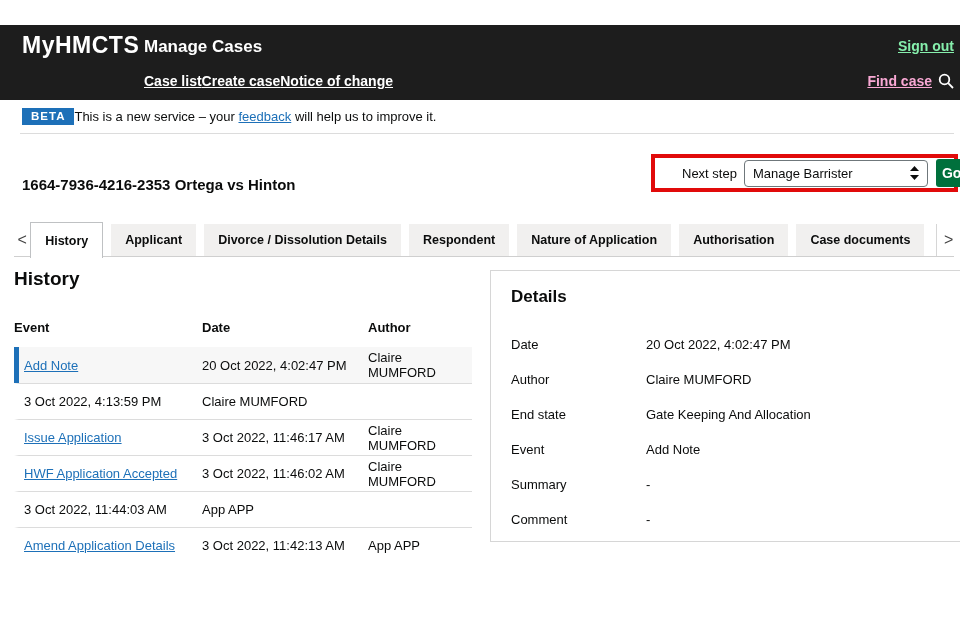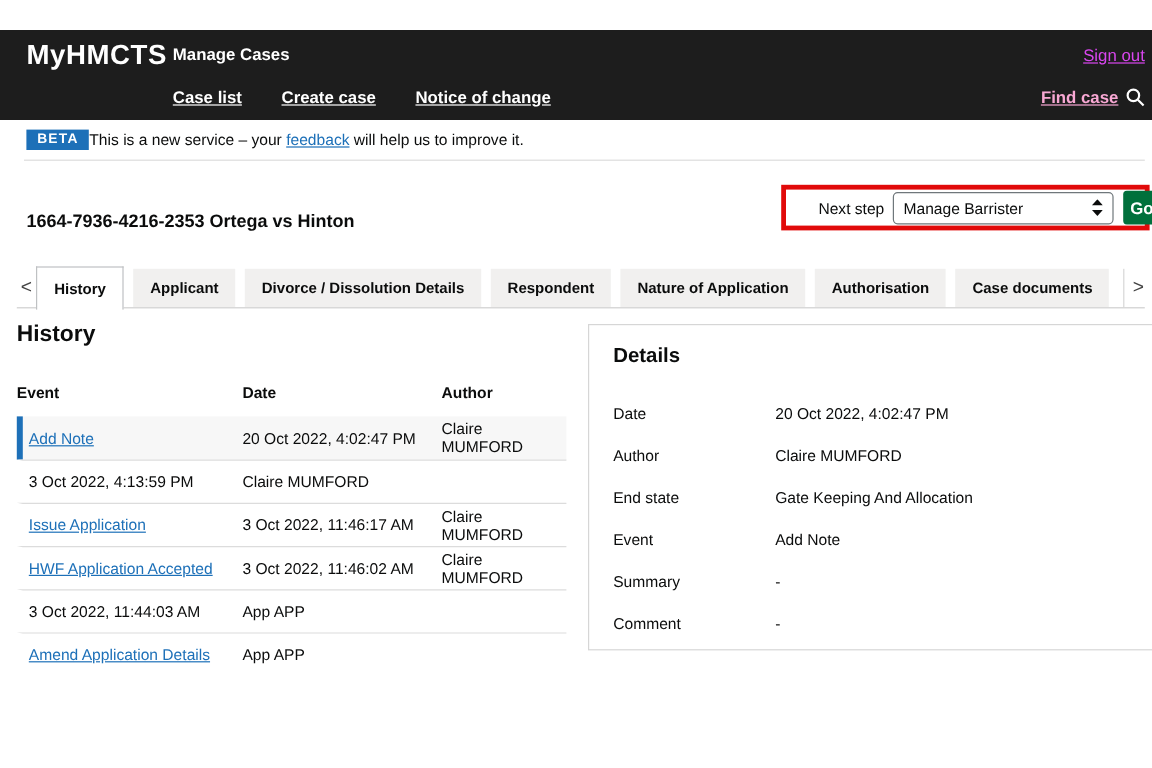--- a/index.html
+++ b/index.html
@@ -2,23 +2,23 @@
 <html style="--header-bg: #1d1d1d; --brand-blue: #1d70b8; --link-blue: #1d70b8; --button-green: #00703c; --annotation-red: #e10a0a; --tab-gray: #f1f0ef; --border-gray: #d8d8d8; --text-black: #0b0c0c; --selected-row-bg: #f7f7f7;"><head>
 <meta charset="utf-8">
 <style>
   html,body{margin:0;padding:0;background:#fff;}
   body{width:960px;height:640px;font-family:"Liberation Sans","DejaVu Sans",sans-serif;color:var(--text-black,#0b0c0c);}
   .page{position:relative;width:960px;height:640px;overflow:hidden;background:#fff;}
 
   
   .site-header{position:absolute;top:25px;left:0;width:960px;height:75px;background:var(--header-bg,#1d1d1d);color:#fff;}
   .brand{position:absolute;left:22px;top:7px;font-size:23px;font-weight:bold;letter-spacing:.5px;}
-  .service-name{position:absolute;left:144px;top:12px;font-size:14px;font-weight:bold;}
-  .signout{position:absolute;right:6px;top:13px;font-size:14px;font-weight:normal;color:#d946ef;text-decoration:underline;cursor:pointer;}
-  .hdr-nav{position:absolute;left:144px;top:48px;display:flex;gap:33px;}
+  .service-name{position:absolute;left:144px;top:12px;font-size:17px;font-weight:bold;}
+  .signout{position:absolute;right:6px;top:13px;font-size:14px;font-weight:bold;color:#86efac;text-decoration:underline;cursor:pointer;}
+  .hdr-nav{position:absolute;left:144px;top:48px;display:flex;gap:0;}
   .hdr-nav a{color:#fff;font-size:14px;font-weight:bold;text-decoration:underline;cursor:pointer;}
   .findcase{position:absolute;right:28px;top:48px;font-size:14px;font-weight:bold;color:#f9a8d4;text-decoration:underline;cursor:pointer;}
   .search-ic{position:absolute;right:6px;top:48px;width:16px;height:16px;cursor:pointer;}
 
   
   .beta{position:absolute;left:22px;top:108px;display:flex;align-items:center;font-size:13px;}
   .beta-badge{background:var(--brand-blue,#1d70b8);color:#fff;font-size:11.5px;font-weight:bold;letter-spacing:1px;padding:2px 9px 3px;}
   .beta a{color:var(--link-blue,#1d70b8);text-decoration:underline;cursor:pointer;}
   .rule{position:absolute;left:20px;right:6px;top:133px;border-top:1px solid #dcdcdc;}
 
@@ -136,20 +136,21 @@
       <div><a>HWF Application Accepted</a></div>
       <div>3 Oct 2022, 11:46:02 AM</div>
       <div>Claire MUMFORD</div>
     </div>
     <div class="hrow">
       <div>3 Oct 2022, 11:44:03 AM</div>
       <div>App APP</div>
     </div>
     <div class="hrow">
       <div><a>Amend Application Details</a></div>
+      <div>3 Oct 2022, 11:42:13 AM</div>
       <div>App APP</div>
     </div>
   </div>
 
   <div class="details">
     <div class="details-heading">Details</div>
     <div class="dfields">
       <div class="drow">
         <div>Date</div>
         <div>20 Oct 2022, 4:02:47 PM</div>

